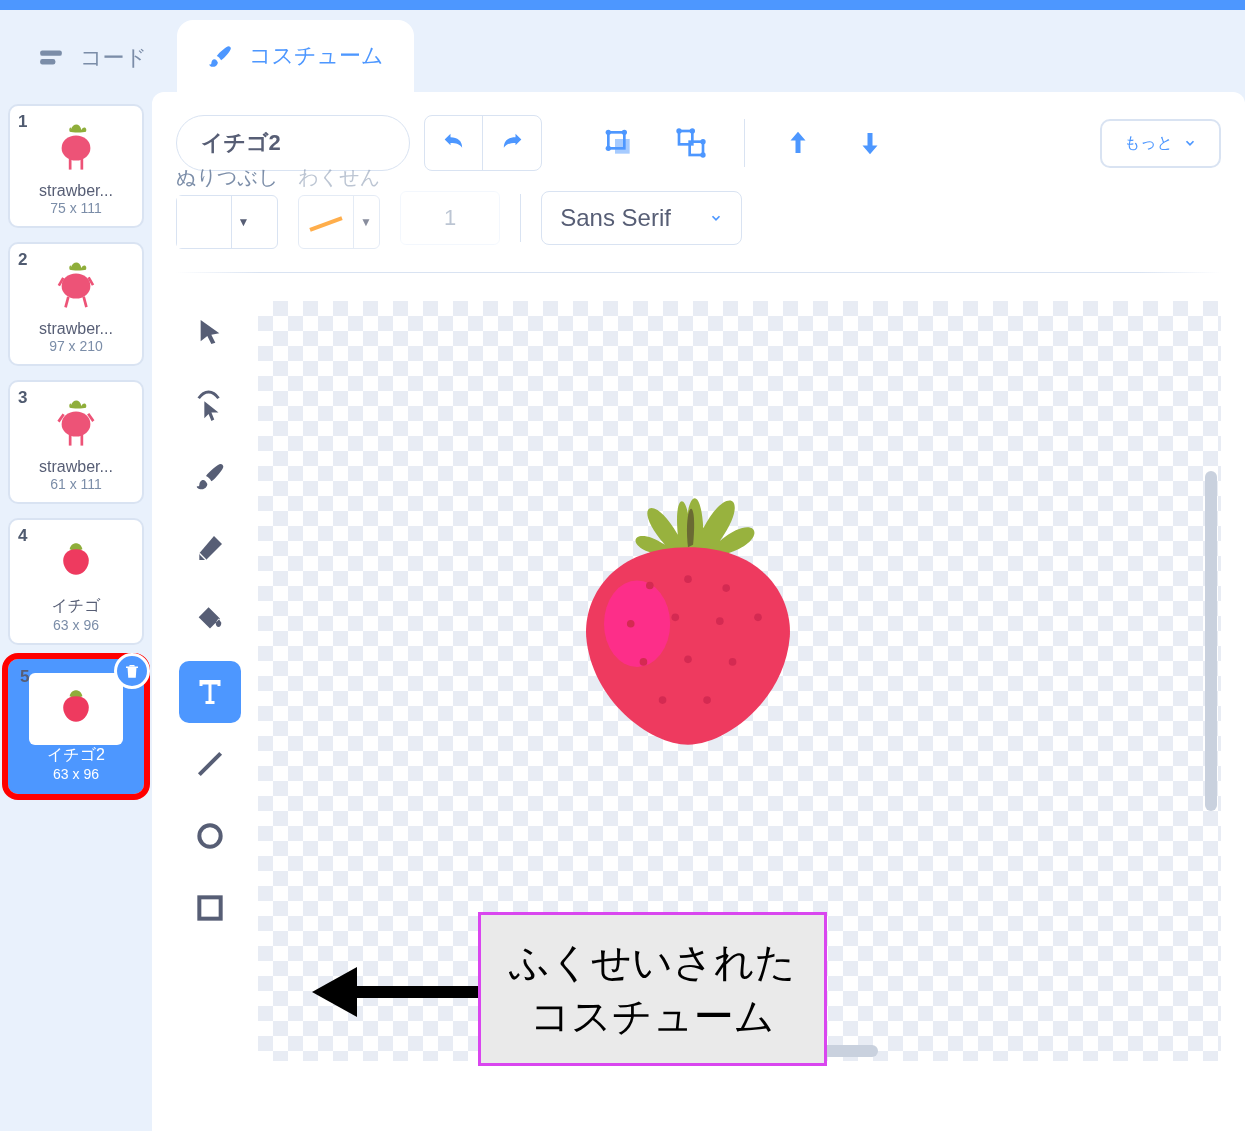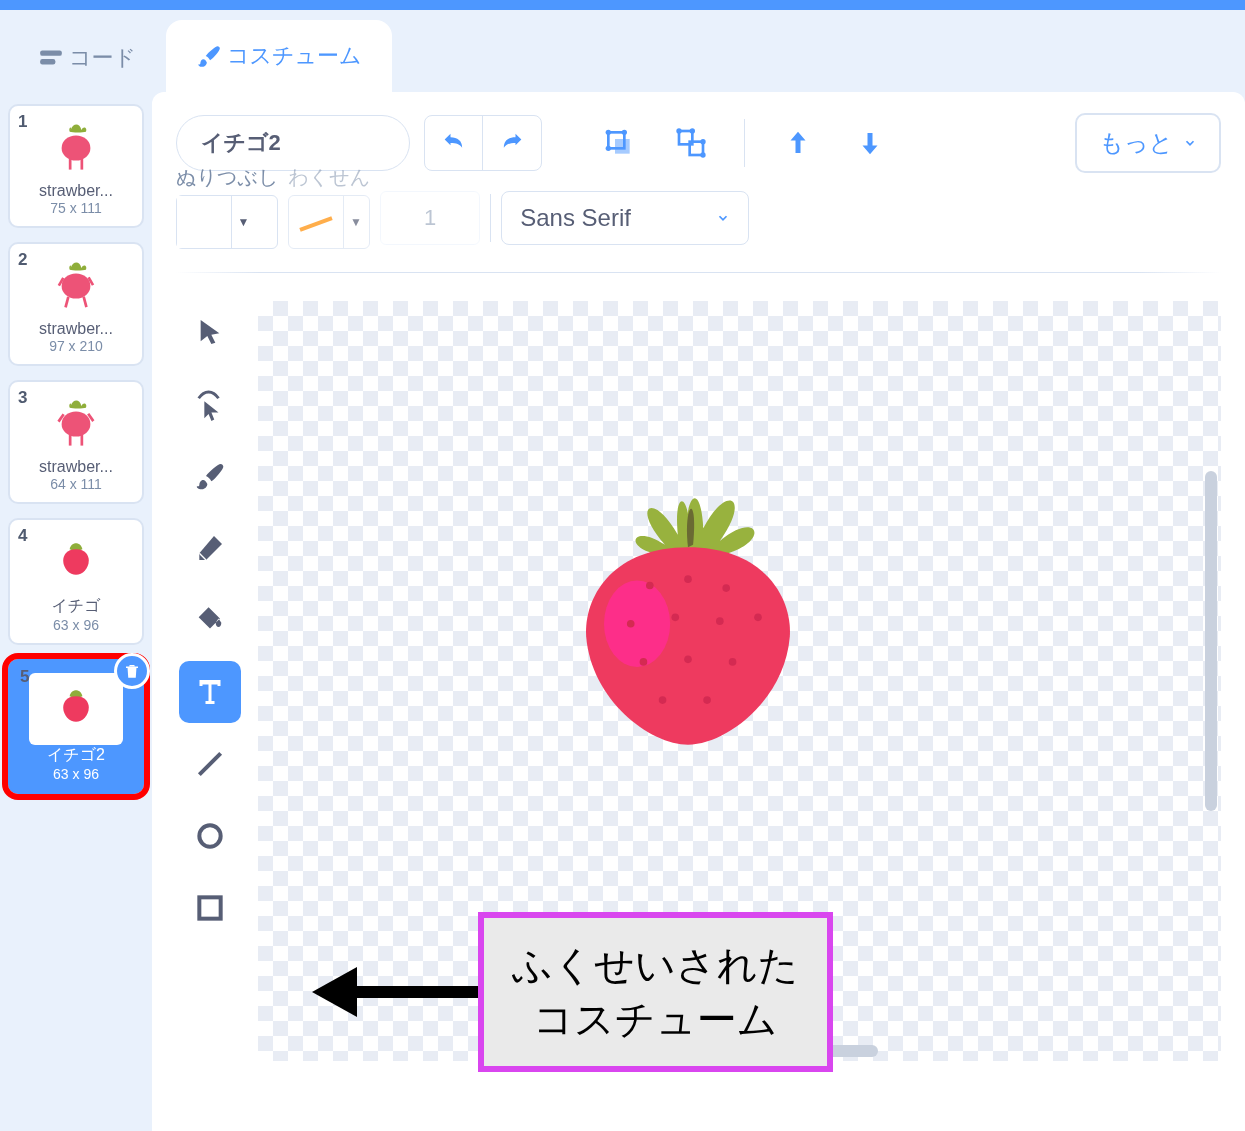--- a/index.html
+++ b/index.html
@@ -1,19 +1,19 @@
 <!DOCTYPE html>
 <html><head>
 <meta charset="utf-8">
 <style>
 * { margin: 0; padding: 0; box-sizing: border-box; font-family: -apple-system, BlinkMacSystemFont, "Segoe UI", Helvetica, Arial, sans-serif; }
 body { width: 1245px; height: 1131px; background: #e9f1fc; overflow: hidden; }
 .topbar { height: 10px; background: #4d97ff; }
 .tabs { display: flex; height: 82px; padding-left: 8px; align-items: flex-end; }
-.tab { display: flex; align-items: center; gap: 5px; padding: 0 30px; height: 68px; border-radius: 16px 16px 0 0; font-size: 22px; color: #7b8da8; cursor: pointer; }
+.tab { display: flex; align-items: center; gap: 16px; padding: 0 30px; height: 68px; border-radius: 16px 16px 0 0; font-size: 22px; color: #7b8da8; cursor: pointer; }
 .tab.active { background: #fff; color: #4d97ff; height: 72px; }
 .tab-icon { width: 26px; height: 26px; }
 .content-area { display: flex; height: calc(1131px - 92px); }
 .costume-list { width: 152px; background: #e9f1fc; padding: 12px 8px; display: flex; flex-direction: column; gap: 14px; }
 .costume-item { background: #fff; border: 2px solid #d9e3f2; border-radius: 10px; padding: 8px 4px 10px; position: relative; display: flex; flex-direction: column; align-items: center; cursor: pointer; }
 .costume-item.selected { background: #4d97ff; border-color: #4d97ff; }
 .costume-item.selected .costume-name, .costume-item.selected .costume-dims { color: #fff; }
 .costume-item.highlighted { outline: 6px solid #ff0000; outline-offset: 0; }
 .costume-num { position: absolute; top: 6px; left: 8px; font-size: 17px; font-weight: 600; color: #505b70; }
 .costume-item.selected .costume-num { color: #fff; background: #fff; color: #505b70; border-radius: 3px; padding: 0 2px;}
@@ -24,50 +24,50 @@
 .costume-dims { font-size: 14px; color: #7b8da8; margin-top: 0; }
 .delete-badge { position: absolute; top: -8px; right: -8px; width: 36px; height: 36px; background: #4d97ff; border: 3px solid #fff; border-radius: 50%; display: flex; align-items: center; justify-content: center; color: #fff; }
 .editor { flex: 1; background: #fff; border-radius: 12px 12px 0 0; margin-left: 0; padding: 20px 24px; position: relative; }
 .editor-row1 { display: flex; align-items: center; gap: 14px; height: 62px; }
 .name-input { width: 234px; height: 56px; border: 1px solid #d9e3f2; border-radius: 28px; padding: 0 24px; font-size: 22px; font-weight: 600; color: #575e75; }
 .btn-group { display: flex; border: 1px solid #d9e3f2; border-radius: 8px; overflow: hidden; height: 56px; }
 .btn-group .ibtn { width: 58px; display: flex; align-items: center; justify-content: center; border-right: 1px solid #d9e3f2; color: #4d97ff; cursor: pointer; }
 .btn-group .ibtn:last-child { border-right: none; }
 .ibtn-single { width: 58px; height: 56px; display: flex; align-items: center; justify-content: center; color: #4d97ff; cursor: pointer; }
 .vsep { width: 1px; height: 48px; background: #d9e3f2; margin: 0 10px; }
-.more-btn { border: 2px solid #d9e3f2; border-radius: 10px; padding: 12px 22px; font-size: 24px; color: #4d97ff; display: flex; align-items: center; gap: 10px; cursor: pointer; margin-left: auto; }
-.editor-row2 { display: flex; align-items: center; gap: 10px; margin-top: 14px; height: 60px; }
+.more-btn { border: 2px solid #d9e3f2; border-radius: 10px; padding: 12px 22px; font-size: 16px; color: #4d97ff; display: flex; align-items: center; gap: 10px; cursor: pointer; margin-left: auto; }
+.editor-row2 { display: flex; align-items: center; gap: 20px; margin-top: 14px; height: 60px; }
 .lbl { font-size: 20px; color: #7b8da8; position: relative; top: -24px; }
 .lbl.faded { opacity: .5; }
 .color-picker { display: flex; border: 1px solid #d9e3f2; border-radius: 6px; height: 54px; }
 .color-swatch { width: 54px; background: #fff; }
 .color-dd { width: 24px; display:flex;align-items:center;justify-content:center;border-left:1px solid #d9e3f2;font-size:12px;color:#575e75;}
 .outline-picker { display: flex; border: 1px solid #d9e3f2; border-radius: 6px; height: 54px; opacity:.7;}
 .outline-swatch { width: 54px; position:relative; }
 .outline-swatch::after { content:""; position:absolute; left:10px; right:10px; top:50%; height:4px; background:#ff8c00; transform:rotate(-20deg);}
 .stroke-width { width: 100px; height: 54px; border: 1px solid #e9f1fc; border-radius: 6px; display:flex;align-items:center;justify-content:center;font-size:22px;color:#7b8da8;opacity:.5;}
-.font-select { width: 248px; height: 54px; border: 1px solid #d9e3f2; border-radius: 8px; padding: 0 18px; font-size: 24px; color: #575e75; display:flex;align-items:center;justify-content:space-between; cursor:pointer;}
+.font-select { width: 201px; height: 54px; border: 1px solid #d9e3f2; border-radius: 8px; padding: 0 18px; font-size: 24px; color: #575e75; display:flex;align-items:center;justify-content:space-between; cursor:pointer;}
 .hr { height:1px; background: linear-gradient(to right, transparent, #d9e3f2 8%, #d9e3f2 92%, transparent); margin-top:24px;}
 .canvas-area { display: flex; margin-top: 28px; gap: 14px; }
 .tools { width: 68px; display: flex; flex-direction: column; gap: 10px; align-items:center;}
 .tool { width: 62px; height: 62px; border-radius: 10px; display: flex; align-items: center; justify-content: center; color: #575e75; cursor: pointer; }
 .tool.active { background: #4d97ff; color: #fff; }
 .canvas { flex: 1; height: 760px; position: relative; border-radius: 4px; overflow: hidden;
   background-color:#fff;
   background-image:
     linear-gradient(45deg,#e8ecf4 25%,transparent 25%),
     linear-gradient(-45deg,#e8ecf4 25%,transparent 25%),
     linear-gradient(45deg,transparent 75%,#e8ecf4 75%),
     linear-gradient(-45deg,transparent 75%,#e8ecf4 75%);
   background-size:30px 30px;
   background-position:0 0,0 15px,15px -15px,-15px 0;
 }
 .canvas-scroll-v { position:absolute; right:4px; top:170px; width:12px; height:340px; background:#c9d1de; border-radius:6px;}
 .canvas-scroll-h { position:absolute; bottom:4px; left:220px; width:400px; height:12px; background:#c9d1de; border-radius:6px;}
-.callout { position: absolute; left: 326px; top: 820px; background: #eaeaea; border: 6px solid #d946ef; padding: 20px 28px; font-size: 40px; line-height: 1.35; text-align: center; z-index: 10; }
+.callout { position: absolute; left: 326px; top: 820px; background: #eaeaea; border: 3px solid #d946ef; padding: 20px 28px; font-size: 40px; line-height: 1.35; text-align: center; z-index: 10; }
 .arrow { position: absolute; left: 160px; top: 870px; z-index: 9; }
 .strawberry-svg { width: 260px; height: 280px; position: absolute; left: 300px; top: 170px; }
 </style>
 </head>
 <body>
 
 <div class="topbar"></div>
 
 <div class="tabs">
   <div class="tab">
@@ -131,21 +131,21 @@
               <path d="M24 10c3-8 10-8 12 0 2-5 7-3 5 2-3 1-15 1-18 0-2-5 3-7 1-2z" fill="#8fae3a"></path>
               <ellipse cx="30" cy="30" rx="16" ry="14" fill="#ed5377"></ellipse>
               <rect x="22" y="42" width="3" height="12" fill="#ed5377"></rect>
               <rect x="35" y="42" width="3" height="12" fill="#ed5377"></rect>
               <rect x="12" y="18" width="3" height="10" fill="#ed5377" transform="rotate(35 13 23)"></rect>
               <rect x="45" y="18" width="3" height="10" fill="#ed5377" transform="rotate(-35 46 23)"></rect>
             </g>
           </svg>
       </div>
       <div class="costume-name">strawber...</div>
-      <div class="costume-dims">64 x 111</div>
+      <div class="costume-dims">61 x 111</div>
     </div>
 
     <div class="costume-item">
       <span class="costume-num">4</span>
       <div class="costume-thumb">
         <svg viewBox="0 0 60 60" width="48" height="48">
             <g>
               <path d="M22 14c2-10 14-10 16 0-4 2-12 2-16 0z" fill="#8fae3a"></path>
               <path d="M30 14c-12 0-16 8-16 14 0 10 8 18 16 18s16-8 16-18c0-6-4-14-16-14z" fill="#ee3a5f"></path>
             </g>

